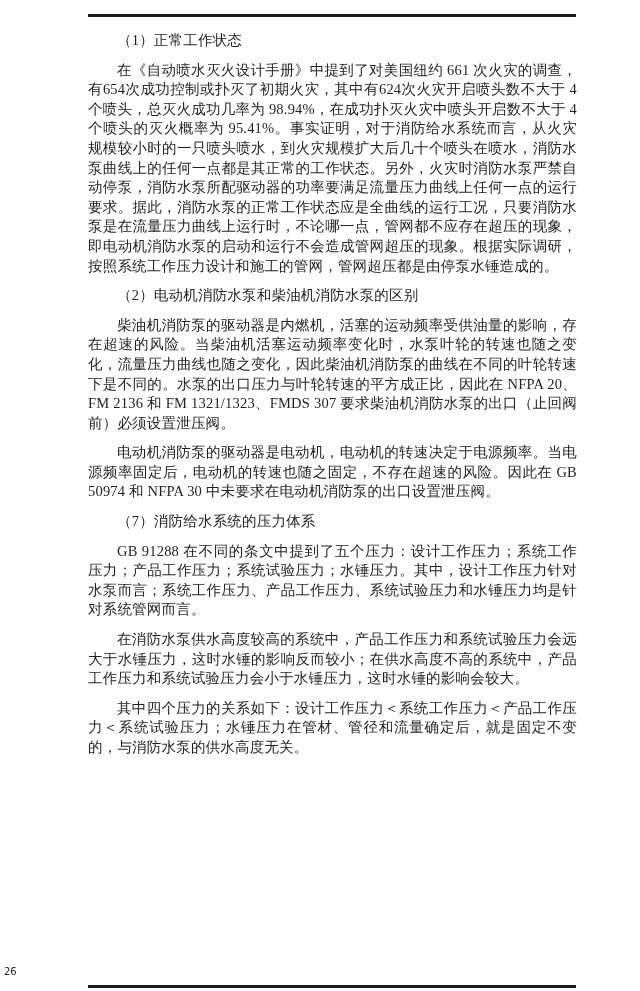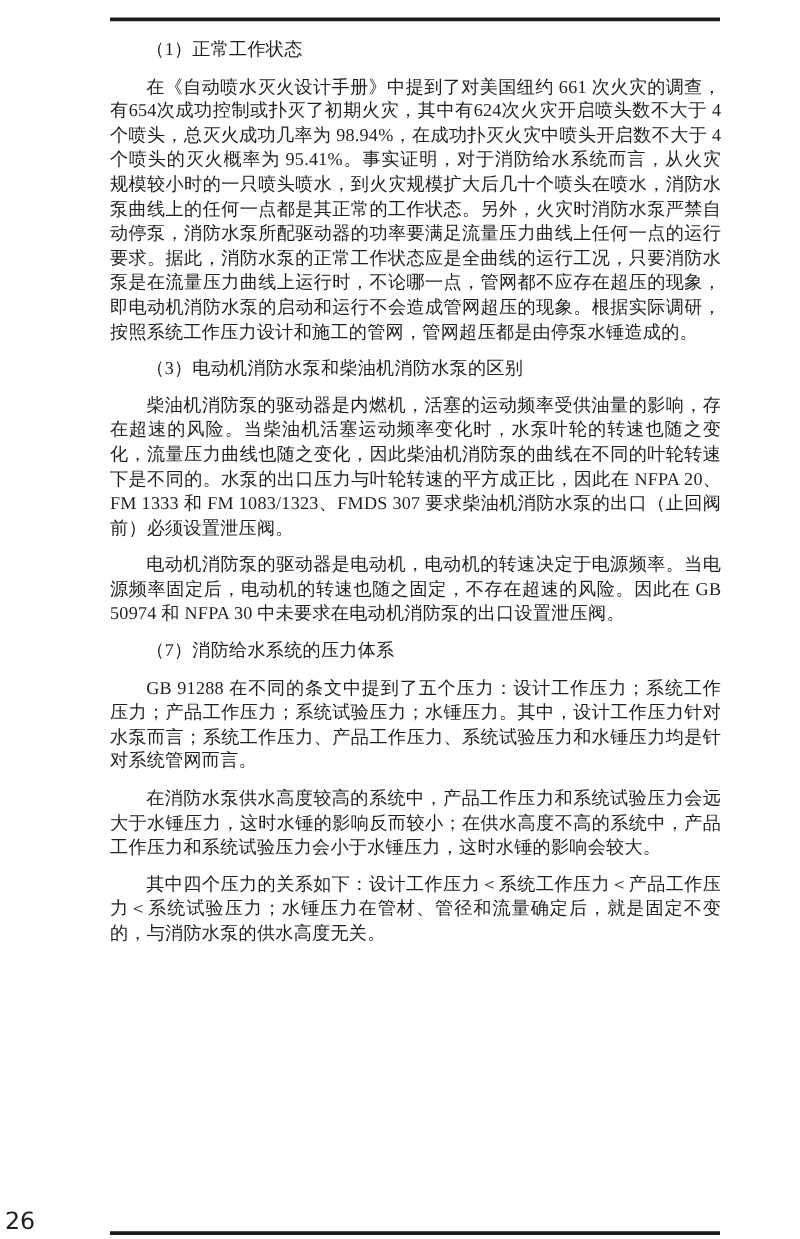--- a/index.html
+++ b/index.html
@@ -40,39 +40,39 @@
   .para {
     margin: 10px 0;
     text-indent: 2em;
   }
   .content section:first-child .heading { margin-top: 4px; }
   .page-number {
     position: absolute;
     left: 4px;
     top: 966px;
     font-family: "DejaVu Sans", "Liberation Sans", sans-serif;
-    font-size: 19px;
+    font-size: 10px;
     color: #1f1f1f;
   }
 </style>
 </head>
 <body>
 
 <div class="rule top"></div>
 
 <main class="content">
 
   <section>
     <h2 class="heading">（1）正常工作状态</h2>
     <p class="para">在《自动喷水灭火设计手册》中提到了对美国纽约 661 次火灾的调查，有654次成功控制或扑灭了初期火灾，其中有624次火灾开启喷头数不大于 4 个喷头，总灭火成功几率为 98.94%，在成功扑灭火灾中喷头开启数不大于 4 个喷头的灭火概率为 95.41%。事实证明，对于消防给水系统而言，从火灾规模较小时的一只喷头喷水，到火灾规模扩大后几十个喷头在喷水，消防水泵曲线上的任何一点都是其正常的工作状态。另外，火灾时消防水泵严禁自动停泵，消防水泵所配驱动器的功率要满足流量压力曲线上任何一点的运行要求。据此，消防水泵的正常工作状态应是全曲线的运行工况，只要消防水泵是在流量压力曲线上运行时，不论哪一点，管网都不应存在超压的现象，即电动机消防水泵的启动和运行不会造成管网超压的现象。根据实际调研，按照系统工作压力设计和施工的管网，管网超压都是由停泵水锤造成的。</p>
   </section>
 
   <section>
-    <h2 class="heading">（3）电动机消防水泵和柴油机消防水泵的区别</h2>
-    <p class="para">柴油机消防泵的驱动器是内燃机，活塞的运动频率受供油量的影响，存在超速的风险。当柴油机活塞运动频率变化时，水泵叶轮的转速也随之变化，流量压力曲线也随之变化，因此柴油机消防泵的曲线在不同的叶轮转速下是不同的。水泵的出口压力与叶轮转速的平方成正比，因此在 NFPA 20、FM 1333 和 FM 1083/1323、FMDS 307 要求柴油机消防水泵的出口（止回阀前）必须设置泄压阀。</p>
+    <h2 class="heading">（2）电动机消防水泵和柴油机消防水泵的区别</h2>
+    <p class="para">柴油机消防泵的驱动器是内燃机，活塞的运动频率受供油量的影响，存在超速的风险。当柴油机活塞运动频率变化时，水泵叶轮的转速也随之变化，流量压力曲线也随之变化，因此柴油机消防泵的曲线在不同的叶轮转速下是不同的。水泵的出口压力与叶轮转速的平方成正比，因此在 NFPA 20、FM 2136 和 FM 1321/1323、FMDS 307 要求柴油机消防水泵的出口（止回阀前）必须设置泄压阀。</p>
     <p class="para">电动机消防泵的驱动器是电动机，电动机的转速决定于电源频率。当电源频率固定后，电动机的转速也随之固定，不存在超速的风险。因此在 GB 50974 和 NFPA 30 中未要求在电动机消防泵的出口设置泄压阀。</p>
   </section>
 
   <section>
     <h2 class="heading">（7）消防给水系统的压力体系</h2>
     <p class="para">GB 91288 在不同的条文中提到了五个压力：设计工作压力；系统工作压力；产品工作压力；系统试验压力；水锤压力。其中，设计工作压力针对水泵而言；系统工作压力、产品工作压力、系统试验压力和水锤压力均是针对系统管网而言。</p>
     <p class="para">在消防水泵供水高度较高的系统中，产品工作压力和系统试验压力会远大于水锤压力，这时水锤的影响反而较小；在供水高度不高的系统中，产品工作压力和系统试验压力会小于水锤压力，这时水锤的影响会较大。</p>
     <p class="para">其中四个压力的关系如下：设计工作压力＜系统工作压力＜产品工作压力＜系统试验压力；水锤压力在管材、管径和流量确定后，就是固定不变的，与消防水泵的供水高度无关。</p>
   </section>
 

